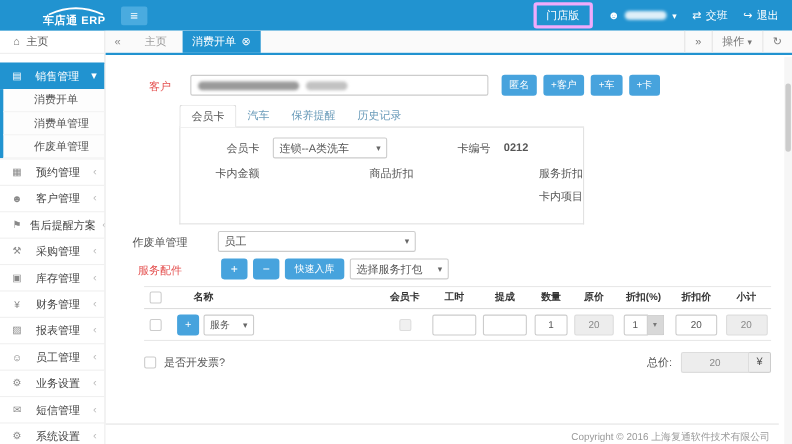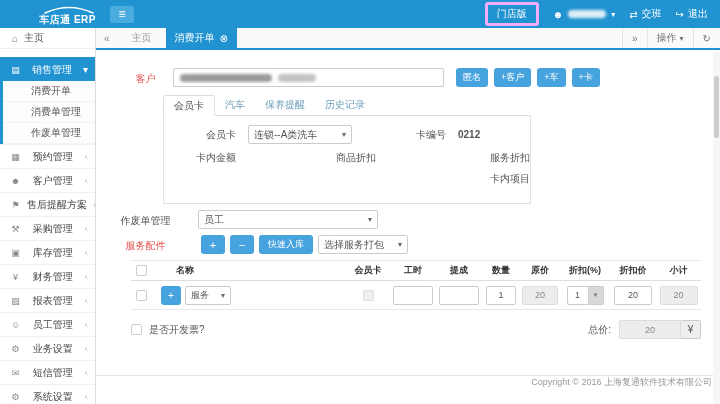--- a/index.html
+++ b/index.html
@@ -97,21 +97,21 @@
   .disc .tin { width:22px; border-radius:2px 0 0 2px; }
   .disc-btn { width:15px; height:19px; background:#d8d8d8; border:1px solid #ccc; border-left:none; border-radius:0 2px 2px 0; display:flex; align-items:center; justify-content:center; color:#777; font-size:7px; cursor:pointer; }
   
   .invoice-row { margin:10px 0 0 35px; width:570px; display:flex; align-items:center; }
   .inv-left { display:flex; gap:7px; align-items:center; }
   .inv-right { margin-left:auto; display:flex; align-items:center; }
   .total-label { margin-right:8px; color:#555; }
   .total-input { width:62px; border-radius:2px 0 0 2px; }
   .addon { width:20px; height:19px; background:#eee; border:1px solid #ccc; border-left:none; border-radius:0 2px 2px 0; display:flex; align-items:center; justify-content:center; color:#555; }
   
-  .footer { position:absolute; left:0; right:0; bottom:0; height:29px; border-top:1px solid #e3e3e3; background:#fff; display:flex; align-items:flex-start; justify-content:flex-end; padding-right:8px; color:#999; font-size:9px; }
+  .footer { position:absolute; left:0; right:12px; bottom:0; height:19px; border-top:1px solid #e3e3e3; background:#fff; display:flex; align-items:flex-end; justify-content:flex-end; padding-right:8px; color:#999; font-size:9px; }
   .vscroll { position:absolute; right:0; top:24px; bottom:0; width:7px; background:#f6f6f6; }
   .vthumb { position:absolute; top:24px; left:1px; width:5px; height:62px; background:#ccc; border-radius:3px; cursor:pointer; }
 </style>
 </head>
 <body>
 
 <div class="screen">
 
   <div class="navbar">
     <div class="brand">

